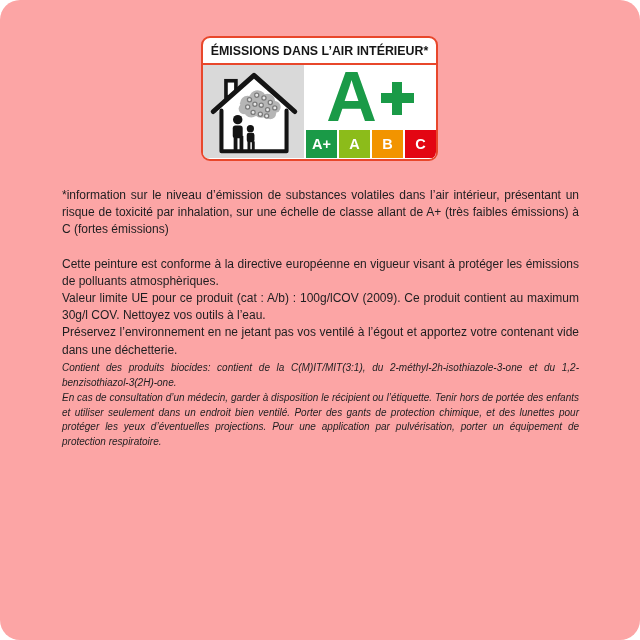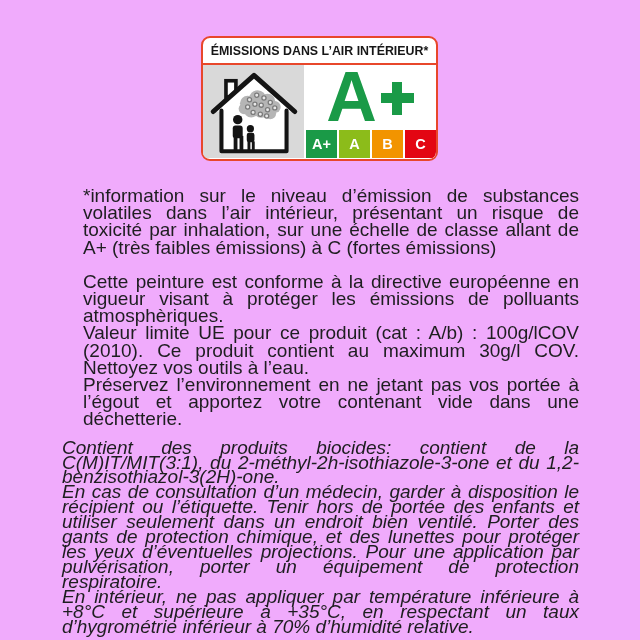--- a/index.html
+++ b/index.html
@@ -1,21 +1,21 @@
 <!DOCTYPE html>
 <html lang="fr" style="--border-red: #e8472b; --green-dark: #1a9a47; --panel-gray: #d9d9d9; --cloud-gray: #b5b5b5; --text: #1e1e20;"><head>
 <meta charset="utf-8">
 <style>
   html,body { margin:0; padding:0; }
   body {
     width:640px; height:640px; background:#ffffff;
     font-family:"Liberation Sans","DejaVu Sans",sans-serif;
     position:relative; overflow:hidden;
   }
-  .page { position:absolute; inset:0; background:#f0abfc; }
+  .page { position:absolute; inset:0; background:#fca5a5;border-radius:20px; }
 
   
   .logo {
     position:absolute; left:201px; top:36px; width:237px; height:125px;
     box-sizing:border-box; background:#ffffff;
     border:2.5px solid var(--border-red); border-radius:9px;
     overflow:hidden;
   }
   .logo-title {
     height:25px; border-bottom:2.5px solid var(--border-red);
@@ -48,23 +48,23 @@
     flex:1; display:flex; align-items:center; justify-content:center;
     color:#ffffff; font-weight:bold; font-size:14.5px;
   }
 
   
   .text-block {
     position:absolute; left:62px; top:187px; width:517px;
     color:var(--text); text-align:justify; hyphens:auto;
   }
   .text-block p { margin:0; }
-  .sec1 { font-size:19px; line-height:17.2px;margin-left:21px; }
+  .sec1 { font-size:12px; line-height:17.2px; }
   .sec1 p.after-gap { margin-top:17px; }
-  .sec2 { font-style:italic; font-size:19px; line-height:14.9px; margin-top:13px; }
+  .sec2 { font-style:italic; font-size:10px; line-height:14.9px; margin-top:2px; }
 </style>
 </head>
 <body>
 
 <div class="page">
 
   <div class="logo">
     <div class="logo-title">ÉMISSIONS DANS L’AIR INTÉRIEUR*</div>
     <div class="logo-body">
 
@@ -126,23 +126,22 @@
         </div>
       </div>
 
     </div>
   </div>
 
   <div class="text-block">
     <div class="sec1">
       <p>*information sur le niveau d’émission de substances volatiles dans l’air intérieur, présentant un risque de toxicité par inhalation, sur une échelle de classe allant de A+ (très faibles émissions) à C (fortes émissions)</p>
       <p class="after-gap">Cette peinture est conforme à la directive européenne en vigueur visant à protéger les émissions de polluants atmosphèriques.</p>
-      <p>Valeur limite UE pour ce produit (cat : A/b) : 100g/lCOV (2010). Ce produit contient au maximum 30g/l COV. Nettoyez vos outils à l’eau.</p>
-      <p>Préservez l’environnement en ne jetant pas vos portée à l’égout et apportez votre contenant vide dans une déchetterie.</p>
+      <p>Valeur limite UE pour ce produit (cat : A/b) : 100g/lCOV (2009). Ce produit contient au maximum 30g/l COV. Nettoyez vos outils à l’eau.</p>
+      <p>Préservez l’environnement en ne jetant pas vos ventilé à l’égout et apportez votre contenant vide dans une déchetterie.</p>
     </div>
     <div class="sec2">
       <p>Contient des produits biocides: contient de la C(M)IT/MIT(3:1), du 2-méthyl-2h-isothiazole-3-one et du 1,2-benzisothiazol-3(2H)-one.</p>
       <p>En cas de consultation d’un médecin, garder à disposition le récipient ou l’étiquette. Tenir hors de portée des enfants et utiliser seulement dans un endroit bien ventilé. Porter des gants de protection chimique, et des lunettes pour protéger les yeux d’éventuelles projections. Pour une application par pulvérisation, porter un équipement de protection respiratoire.</p>
-      <p>En intérieur, ne pas appliquer par température inférieure à +8°C et supérieure à +35°C, en respectant un taux d’hygrométrie inférieur à 70% d’humidité relative.</p>
     </div>
   </div>
 
 </div>
 
 </body></html>

